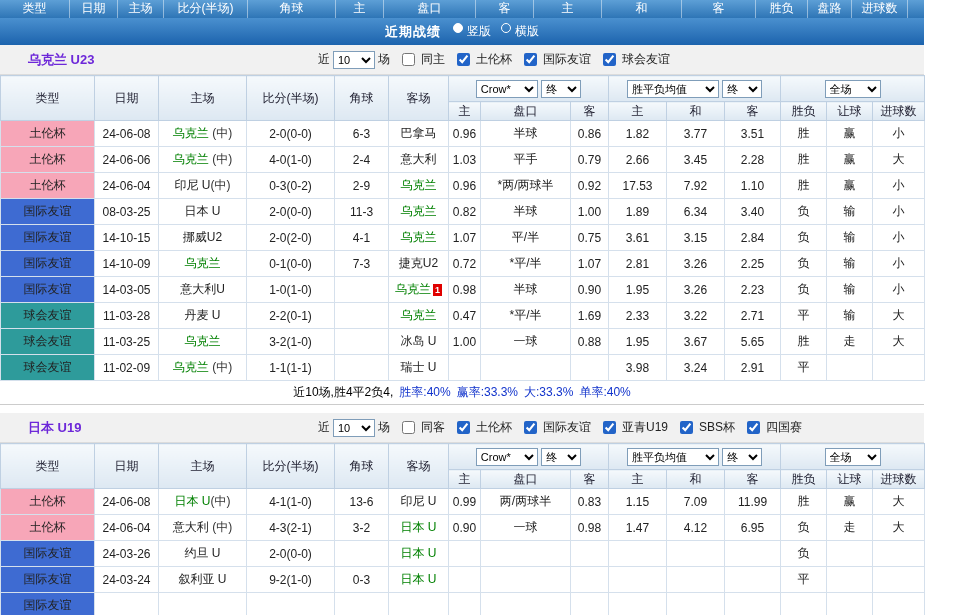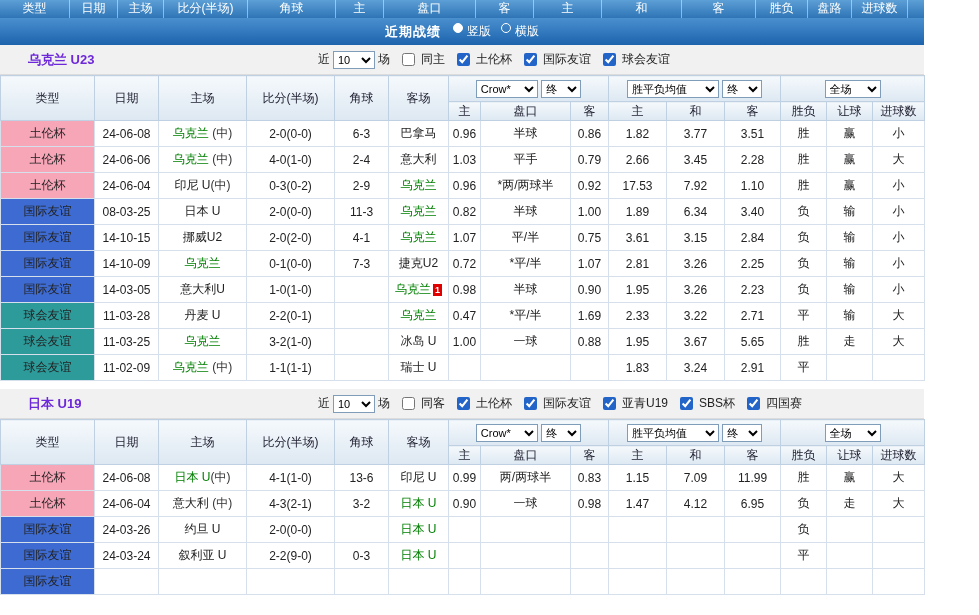--- a/index.html
+++ b/index.html
@@ -304,29 +304,36 @@
           <tr>
             <td class="t-teal">球会友谊</td>
             <td>11-02-09</td>
             <td><span class="team-green">乌克兰</span><span class="note"> (中)</span></td>
             <td class="score">1-1(1-1)</td>
             <td></td>
             <td><span>瑞士 U</span></td>
             <td></td>
             <td class="hcap"></td>
             <td></td>
-            <td>1.83</td>
+            <td>3.98</td>
             <td class="c-blue">3.24</td>
             <td>2.91</td>
             <td class="c-dark">平</td>
             <td></td>
             <td></td>
           </tr>
         </tbody>
       </table>
+      <div class="summary">
+        <span>近10场,胜4平2负4,</span>
+        <span class="c-blue">胜率:40%</span>
+        <span class="c-blue">赢率:33.3%</span>
+        <span class="c-blue">大:33.3%</span>
+        <span class="c-blue">单率:40%</span>
+      </div>
       <div class="gap"></div>
       <div class="filter-row">
         <span class="sec-title">日本 U19</span>
         <span class="filter-controls">
           <span>近</span>
           <select style="width: 42px;"><option>10</option></select>
           <span>场</span>
           <input type="checkbox" style="">
           <span>同客</span>
           <input type="checkbox" checked="" style="">
@@ -432,21 +439,21 @@
             <td class="c-blue"></td>
             <td></td>
             <td class="c-green">负</td>
             <td></td>
             <td></td>
           </tr>
           <tr>
             <td class="t-blue">国际友谊</td>
             <td>24-03-24</td>
             <td><span>叙利亚 U</span></td>
-            <td class="score">2-2(9-0)</td>
+            <td class="score">9-2(1-0)</td>
             <td>0-3</td>
             <td><span class="team-green">日本 U</span></td>
             <td></td>
             <td class="hcap"></td>
             <td></td>
             <td></td>
             <td class="c-blue"></td>
             <td></td>
             <td class="c-dark">平</td>
             <td></td>

